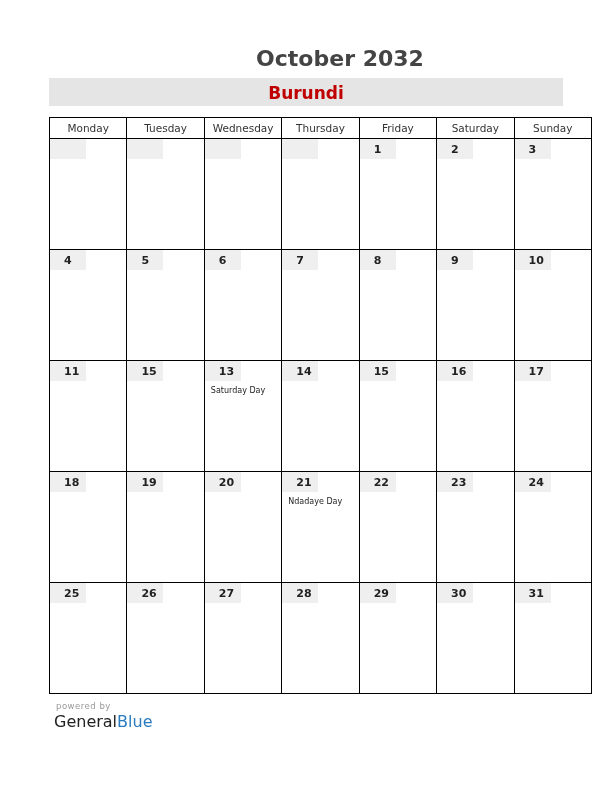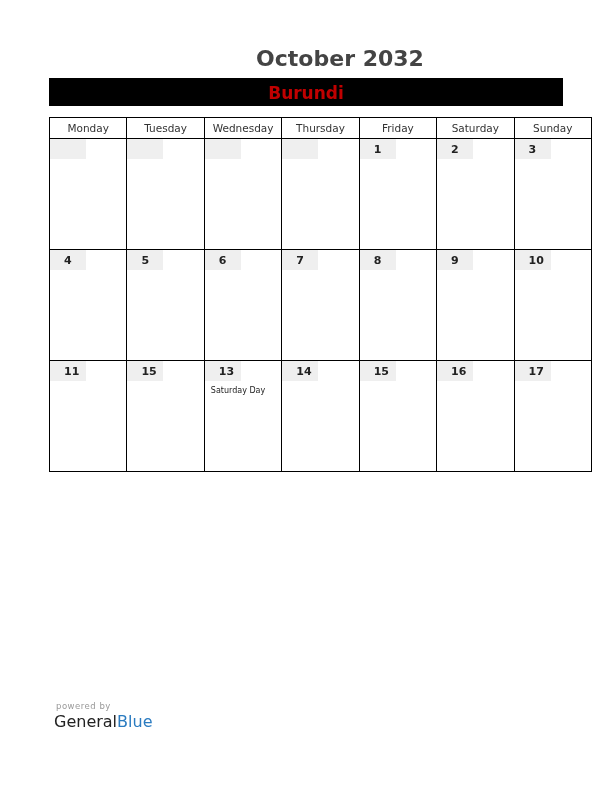--- a/index.html
+++ b/index.html
@@ -1,18 +1,18 @@
 <!DOCTYPE html>
 <html><head>
 <meta charset="utf-8">
 <style>
   html, body { margin: 0; padding: 0; background: #ffffff; }
   body { width: 612px; height: 792px; position: relative; overflow: hidden; font-family: "DejaVu Sans", sans-serif; }
   .title { position: absolute; left: 0; top: 46px; width: 612px; text-align: center; font-size: 22px; font-weight: bold; color: #444444; margin-left: 34px; }
-  .country-bar { position: absolute; left: 49px; top: 78px; width: 514px; height: 28px; background: #000000; text-align: center; line-height: 30px; font-size: 17px; font-weight: bold; color: #c00000; }
+  .country-bar { position: absolute; left: 49px; top: 78px; width: 514px; height: 28px; background: #e5e5e5; text-align: center; line-height: 30px; font-size: 17px; font-weight: bold; color: #c00000; }
   table.cal { position: absolute; left: 49px; top: 117px; width: 543px; border-collapse: collapse; table-layout: fixed; }
   table.cal th { height: 20px; border: 1px solid #000; font-weight: normal; font-size: 10.5px; color: #333; padding: 0; }
   table.cal td { height: 110px; border: 1px solid #000; vertical-align: top; padding: 0; position: relative; }
   .daynum { display: block; width: 36px; height: 20px; background: #efefef; font-size: 11px; font-weight: bold; color: #222; line-height: 21px; padding-left: 14px; box-sizing: border-box; }
   .holiday { font-size: 8px; color: #222; padding-left: 6px; padding-top: 4px; line-height: 11px; width: 62px; }
   .footer-powered { position: absolute; left: 56px; top: 701px; font-size: 8.5px; color: #999; letter-spacing: 0.5px; }
   .footer-brand { position: absolute; left: 54px; top: 712px; font-size: 16px; }
   .brand-general { color: #222; }
   .brand-blue { color: #2a7bc0; }
 </style>
@@ -98,19 +98,66 @@
         <td>
           <span class="daynum">15</span>
         </td>
         <td>
           <span class="daynum">16</span>
         </td>
         <td>
           <span class="daynum">17</span>
         </td>
       </tr>
+      <tr>
+        <td>
+          <span class="daynum">18</span>
+        </td>
+        <td>
+          <span class="daynum">19</span>
+        </td>
+        <td>
+          <span class="daynum">20</span>
+        </td>
+        <td>
+          <span class="daynum">21</span>
+          <div class="holiday">Ndadaye Day</div>
+        </td>
+        <td>
+          <span class="daynum">22</span>
+        </td>
+        <td>
+          <span class="daynum">23</span>
+        </td>
+        <td>
+          <span class="daynum">24</span>
+        </td>
+      </tr>
+      <tr>
+        <td>
+          <span class="daynum">25</span>
+        </td>
+        <td>
+          <span class="daynum">26</span>
+        </td>
+        <td>
+          <span class="daynum">27</span>
+        </td>
+        <td>
+          <span class="daynum">28</span>
+        </td>
+        <td>
+          <span class="daynum">29</span>
+        </td>
+        <td>
+          <span class="daynum">30</span>
+        </td>
+        <td>
+          <span class="daynum">31</span>
+        </td>
+      </tr>
     </tbody>
 </table>
 
 <div class="footer-powered">powered by</div>
 <div class="footer-brand">
   <span class="brand-general">General</span><span class="brand-blue">Blue</span>
 </div>
 
 </body></html>

